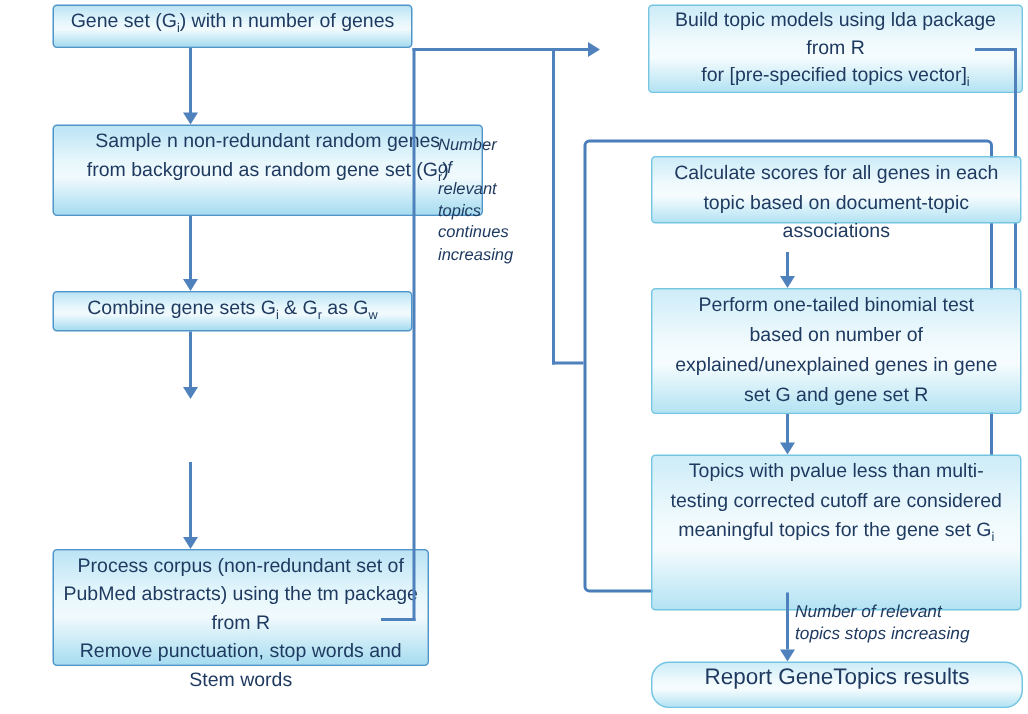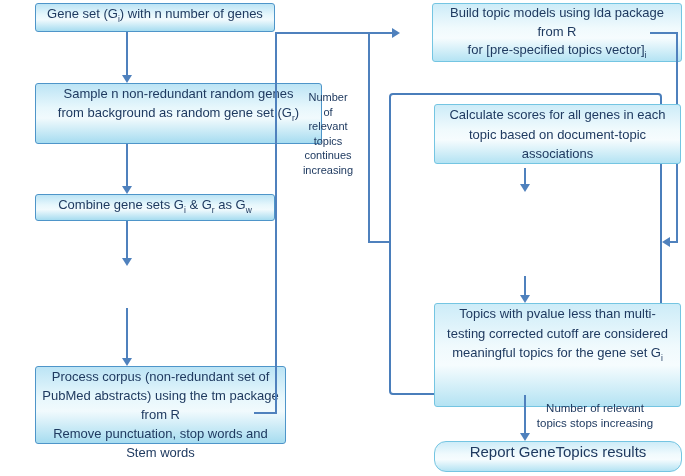--- a/index.html
+++ b/index.html
@@ -30,21 +30,21 @@
     border-radius:4px;
     background:#ffffff;
   }
   sub{font-size:0.65em;}
   .vline,.hline{position:absolute;background:var(--connector);}
   .vline{width:2px;}
   .hline{height:2px;}
   .head-down{position:absolute;width:0;height:0;border-left:5px solid transparent;border-right:5px solid transparent;border-top:8px solid var(--connector);}
   .head-right{position:absolute;width:0;height:0;border-top:5px solid transparent;border-bottom:5px solid transparent;border-left:8px solid var(--connector);}
   .head-left{position:absolute;width:0;height:0;border-top:5px solid transparent;border-bottom:5px solid transparent;border-right:8px solid var(--connector);}
-  .label{position:absolute;font-size:11.5px;line-height:14.5px;text-align:center;color:var(--text);}
+  .label{position:absolute;font-size:11.5px;line-height:14.5px;color:var(--text);font-style:italic;}
   .label .ln{white-space:nowrap;}
   .para{width:100%;}
 </style>
 </head>
 <body>
 
 <div class="canvas">
 
   <div class="box" style="left:3px;top:3px;width:240px;height:29px;padding:0 4px;">
     <div><span>Gene set (G</span><sub>i</sub><span>) with n number of genes</span></div>
@@ -99,27 +99,30 @@
     <div><span>for [pre-specified topics vector]</span><sub>i</sub></div>
   </div>
 
   <div class="hline" style="left:650px;top:32px;width:28px;"></div>
   <div class="vline" style="left:676px;top:32px;height:211px;"></div>
   <div class="hline" style="left:668px;top:241px;width:10px;"></div>
   <div class="head-left" style="left:662px;top:237px;"></div>
 
   <div class="container-box" style="left:389px;top:93px;width:273px;height:302px;"></div>
 
-  <div class="box right" style="left:402px;top:104px;width:247px;height:60px;padding:0 6px;line-height:19.5px;">
+  <div class="box right" style="left:402px;top:104px;width:247px;height:45px;padding:0 6px;line-height:19.5px;">
     <div>Calculate scores for all genes in each topic based on document-topic associations</div>
   </div>
 
   <div class="vline" style="left:524px;top:168px;height:17px;"></div>
   <div class="head-down" style="left:520px;top:184px;"></div>
 
+  <div class="box right" style="left:402px;top:192px;width:247px;height:84px;padding:0 14px;line-height:20px;">
+    <div>Perform one-tailed binomial test based on number of explained/unexplained genes in gene set G and gene set R</div>
+  </div>
 
   <div class="vline" style="left:524px;top:276px;height:20px;"></div>
   <div class="head-down" style="left:520px;top:295px;"></div>
 
   <div class="box right" style="left:402px;top:303px;width:247px;height:104px;padding:0 10px;line-height:19.5px;">
     <div><span>Topics with pvalue less than multi-testing corrected cutoff are considered meaningful topics for the gene set G</span><sub>i</sub></div>
   </div>
 
   <div class="vline" style="left:524px;top:395px;height:38px;"></div>
   <div class="head-down" style="left:520px;top:433px;"></div>

